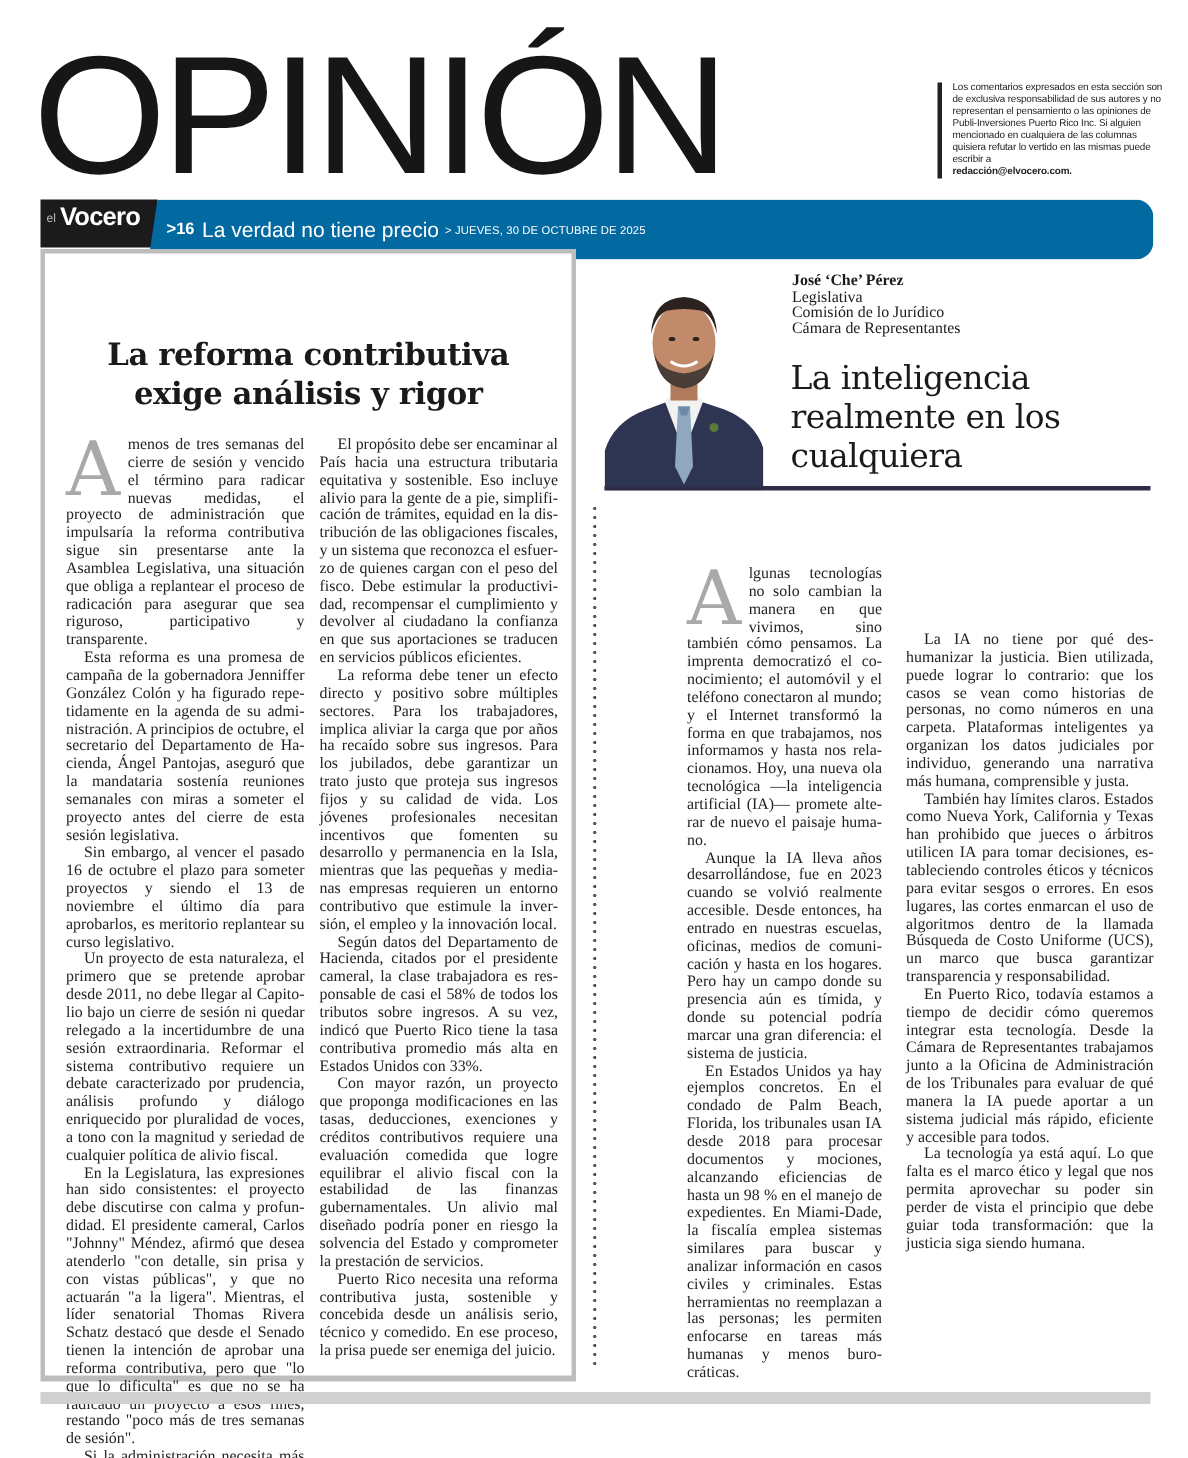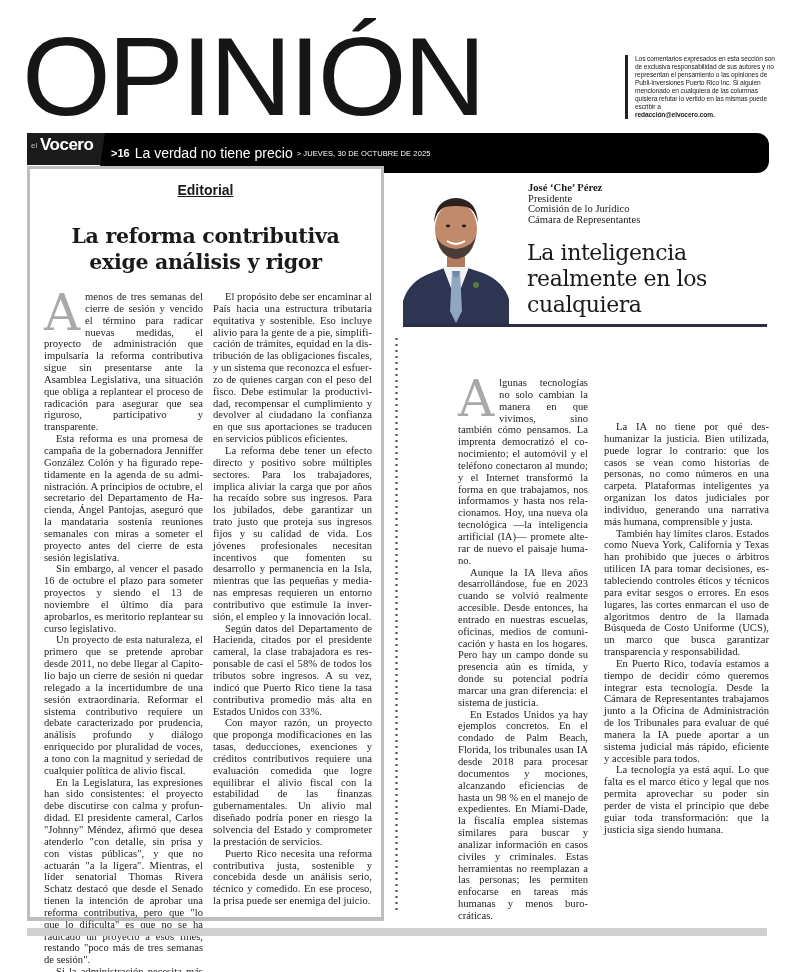--- a/index.html
+++ b/index.html
@@ -24,21 +24,21 @@
   .bar {
     position:absolute; left:27px; top:133px; width:742px; height:24px;
   }
   .bar-logo {
     position:absolute; left:0; top:0; width:78px; height:32px; background:#1b1b1b;
     color:#fff; font-family:"Liberation Sans", sans-serif;
   }
   .bar-logo .el { position:absolute; left:4px; top:8px; font-size:8px; color:#bbb; }
   .bar-logo .voc { position:absolute; left:13px; top:2px; font-size:17px; font-weight:700; letter-spacing:-0.5px; }
   .bar-orange {
-    position:absolute; left:72px; top:0; right:0; height:40px; background:#000000;
+    position:absolute; left:72px; top:0; right:0; height:40px; background:#0369a1;
     border-radius:0 12px 12px 0;
     clip-path:polygon(6px 0, 100% 0, 100% 100%, 0 100%);
     font-family:"Liberation Sans", sans-serif; color:#fff;
     display:flex; align-items:center; padding-left:12px; white-space:nowrap;
   }
   .bar-orange .pg { font-weight:700; font-size:11px; margin-right:5px; }
   .bar-orange .tag { font-size:14px; margin-right:4px; }
   .bar-orange .date { font-size:7.5px; letter-spacing:0.1px;text-align:right; }
 
   
@@ -123,21 +123,20 @@
     <span class="voc">Vocero</span>
   </div>
   <div class="bar-orange">
     <span class="pg">&gt;16</span>
     <span class="tag">La verdad no tiene precio</span>
     <span class="date">&gt; JUEVES, 30 DE OCTUBRE DE 2025</span>
   </div>
 </div>
 
 <div class="editorial">
-  <div class="ed-kicker">Editorial</div>
   <div class="ed-title">
     <div>La reforma contributiva</div>
     <div>exige análisis y rigor</div>
   </div>
   <div class="ed-cols">
     <div class="col">
       <p class="first"><span class="dropcap">A</span><span> menos de tres semanas del cierre de sesión y vencido el término para radicar nuevas medidas, el proyecto de administra­ción que impulsaría la reforma con­tributiva sigue sin presentarse ante la Asamblea Legislativa, una situación que obliga a replantear el proceso de radicación para asegurar que sea rigu­roso, participativo y transparente.</span></p>
       <p>Esta reforma es una promesa de campaña de la gobernadora Jenniffer González Colón y ha figurado repe­tidamente en la agenda de su admi­nistración. A principios de octubre, el secretario del Departamento de Ha­cienda, Ángel Pantojas, aseguró que la mandataria sostenía reuniones sema­nales con miras a someter el proyecto antes del cierre de esta sesión legisla­tiva.</p>
       <p>Sin embargo, al vencer el pasado 16 de octubre el plazo para someter proyectos y siendo el 13 de noviembre el último día para aprobarlos, es me­ritorio replantear su curso legislativo.</p>
       <p>Un proyecto de esta naturaleza, el primero que se pretende aprobar desde 2011, no debe llegar al Capito­lio bajo un cierre de sesión ni quedar relegado a la incertidumbre de una sesión extraordinaria. Reformar el sis­tema contributivo requiere un debate caracterizado por prudencia, análisis profundo y diálogo enriquecido por pluralidad de voces, a tono con la magnitud y seriedad de cualquier po­lítica de alivio fiscal.</p>
@@ -179,21 +178,21 @@
 
     <path d="M44 58 Q53 64 62 58" stroke="#ffffff" stroke-width="2" fill="none"></path>
 
     <ellipse cx="45" cy="43" rx="2.2" ry="1.4" fill="#2a1e1a"></ellipse>
     <ellipse cx="61" cy="43" rx="2.2" ry="1.4" fill="#2a1e1a"></ellipse>
   </svg>
 </div>
 
 <div class="byline">
   <div class="name">José ‘Che’ Pérez</div>
-  <div>Presidente</div>
+  <div>Legislativa</div>
   <div>Comisión de lo Jurídico</div>
   <div>Cámara de Representantes</div>
 </div>
 
 <div class="op-title">
   <div>La inteligencia</div>
   <div>realmente en los</div>
   <div>cualquiera</div>
 </div>
 <div class="op-rule"></div>

